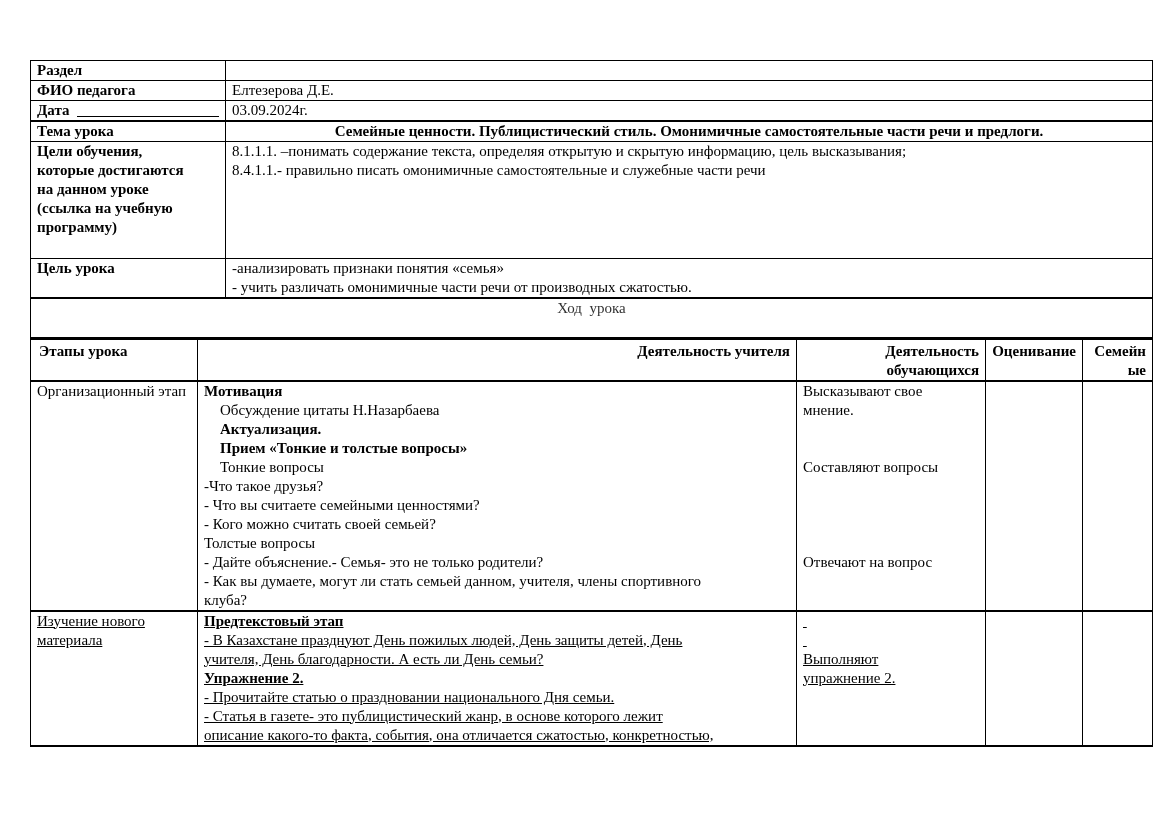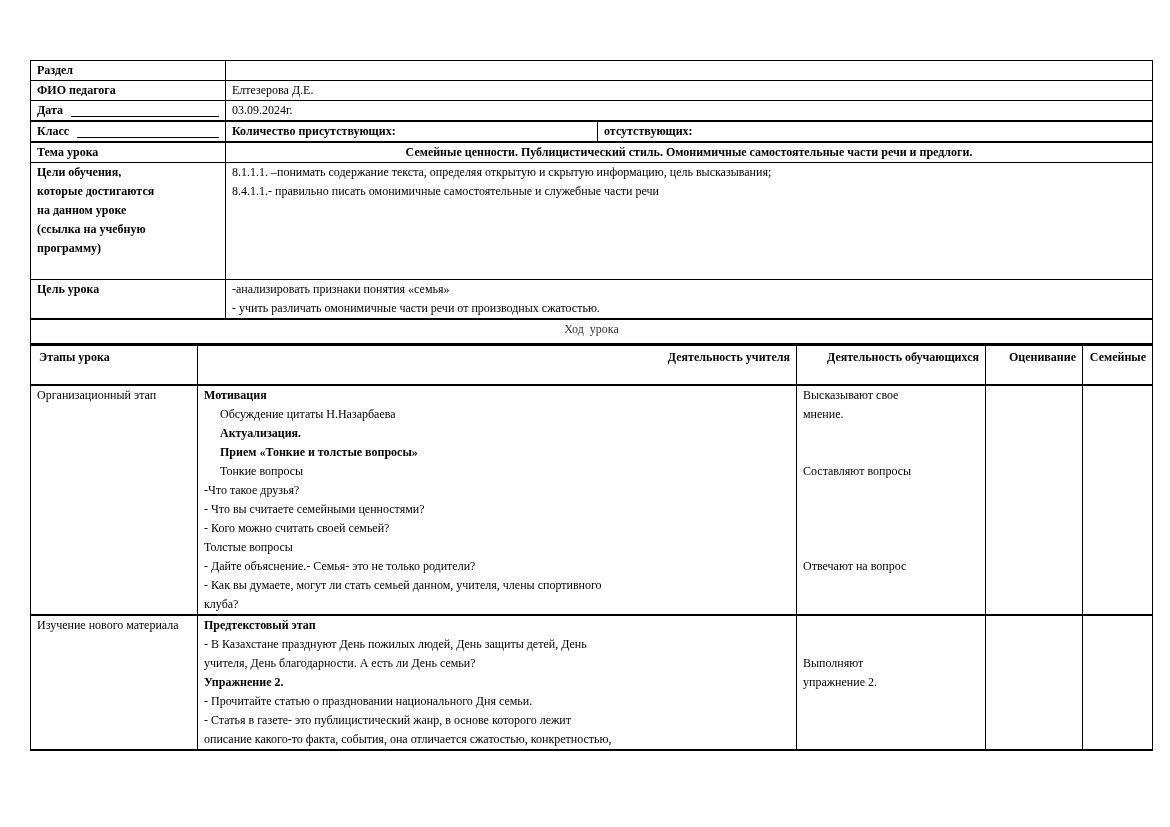--- a/index.html
+++ b/index.html
@@ -23,34 +23,34 @@
   }
   table.doc {
     border-collapse: collapse;
     table-layout: fixed;
     width: 1122px;
   }
   table.doc td {
     border: 1px solid #000000;
     vertical-align: top;
     padding: 0 6px;
-    font-size: 12px;
+    font-size: 15px;
     line-height: 19px;
     overflow: hidden;
   }
   .b { font-weight: bold; }
   .center { text-align: center; }
   tr.thick td { border-bottom-width: 2px; }
   tr.thick-top td { border-top-width: 2px; }
 
   
   tr.inforow { height: 20px; }
   tr.goalsrow { height: 117px; }
   tr.aimrow { height: 35px; }
-  tr.courserow { height: 24px; }
+  tr.courserow { height: 39px; }
   td.course-cell {
     text-align: center;
     color: #333333;
     white-space: pre;
     padding-top: 4px;
     font-weight: normal;
   }
   .lbl-flex { display: flex; }
   .lbl-flex .uline {
     flex: 1;
@@ -61,21 +61,21 @@
   
   tr.headrow { height: 40px; }
   tr.headrow td {
     font-weight: bold;
     text-align: right;
     padding-top: 2px;
   }
   tr.headrow td.left { text-align: left; padding-left: 8px; }
   td.wrap-hard { word-break: break-all; padding: 2px 4px 0 4px; }
   tr.bodyrow1 { height: 230px; }
-  tr.bodyrow2 { height: 131px; }
+  tr.bodyrow2 { height: 131px; text-decoration: underline; }
   td.cellpad { padding-top: 2px; }
   .ln { white-space: nowrap; }
   .ln.ind { padding-left: 16px; }
 </style>
 </head>
 <body>
 
 <div class="sheet">
 
   <table class="doc">
@@ -94,30 +94,20 @@
       <td colspan="2">Елтезерова Д.Е.</td>
     </tr>
     <tr class="inforow thick">
       <td>
         <div class="lbl-flex">
           <span class="b">Дата</span>
           <span class="uline"></span>
         </div>
       </td>
       <td colspan="2">03.09.2024г.</td>
-    </tr>
-    <tr class="inforow thick">
-      <td>
-        <div class="lbl-flex">
-          <span class="b">Класс</span>
-          <span class="uline"></span>
-        </div>
-      </td>
-      <td class="b">Количество присутствующих:</td>
-      <td class="b">отсутствующих:</td>
     </tr>
     <tr class="inforow">
       <td class="b">Тема урока</td>
       <td colspan="2" class="b center">Семейные ценности. Публицистический стиль. Омонимичные самостоятельные части речи и предлоги.</td>
     </tr>
     <tr class="goalsrow">
       <td>
             <div class="ln b">Цели обучения,</div>
             <div class="ln b">которые достигаются</div>
             <div class="ln b">на данном уроке</div>

